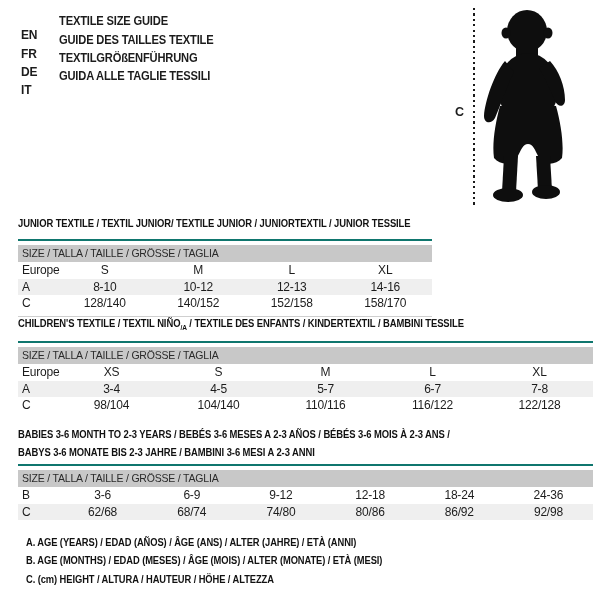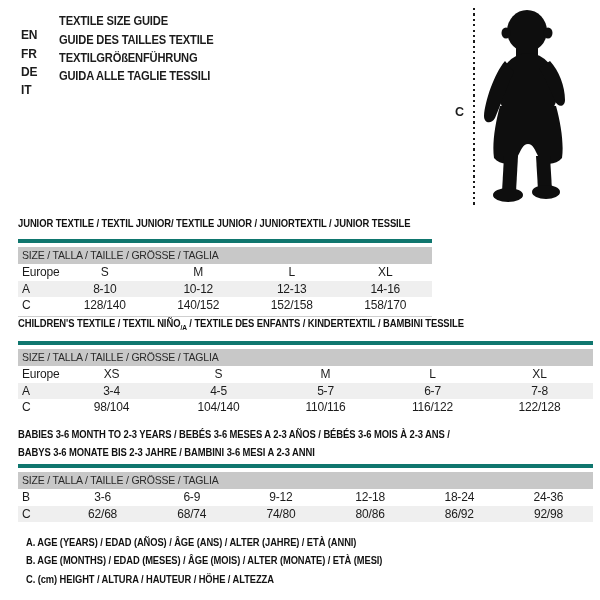--- a/index.html
+++ b/index.html
@@ -22,21 +22,21 @@
     background-image:repeating-linear-gradient(#1a1a1a 0 2.2px, transparent 2.2px 5.4px); }
   .height-label { left:455px; top:105px; font-weight:bold; font-size:12.5px; }
   .baby-svg { left:478px; top:6px; }
 
   
   .tbl-title { left:18px; font-weight:bold; font-size:11.5px; white-space:nowrap;
     transform:scaleX(0.82); transform-origin:0 50%; letter-spacing:-0.1px; color:#111; }
   .tbl-title .subscr { font-size:8px; position:relative; top:2.5px; }
 
   
-  .size-table { left:18px; border-top:4px solid #0f766e; }
+  .size-table { left:18px; border-top:2px solid #0f766e; }
   .w-junior { width:414px; }
   .w-full   { width:575px; }
   .size-bar { margin-top:4px; height:17px; line-height:17px; background:#c8c8c8;
     font-size:10.5px; letter-spacing:-0.2px; padding-left:4px; color:#2a2a2a; white-space:nowrap; }
   .t-row { display:flex; height:16.5px; align-items:center; font-size:12px; letter-spacing:-0.2px; }
   .t-row.stripe { background:#efefef; }
   .t-lbl { width:40px; padding-left:4px; }
   .t-cell { flex:1; text-align:center; }
   .tbl-bottom-line { left:18px; top:316px; width:414px; height:1px; background:#cfcfcf; }
 

